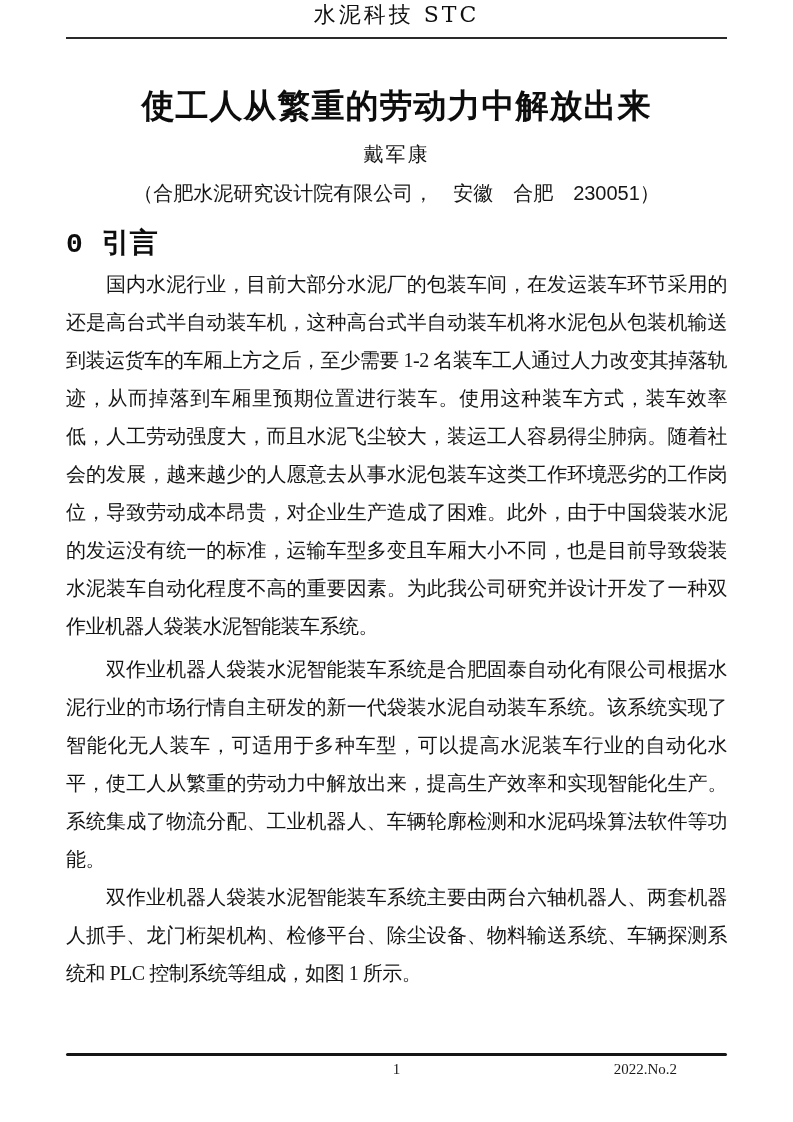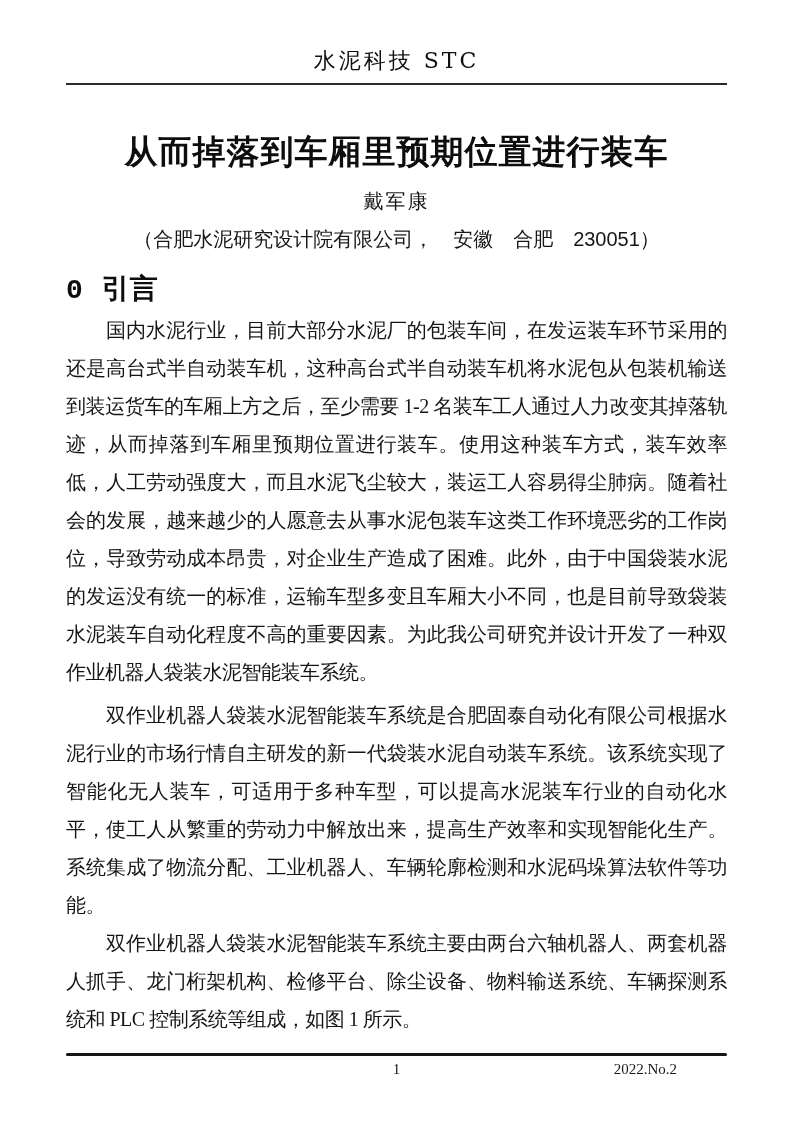--- a/index.html
+++ b/index.html
@@ -15,21 +15,20 @@
     background: #ffffff;
     box-sizing: border-box;
     padding: 0 66px;
     color: #161616;
     font-family: "Liberation Serif", "DejaVu Serif", serif;
     overflow: hidden;
   }
 
   
   .running-header {
-    padding-top: 46px;
     text-align: center;
   }
   .journal-title {
     font-family: "DejaVu Serif", serif;
     font-size: 22px;
     letter-spacing: 3px;
     line-height: 30px;
     color: #111;
   }
   .header-rule {
@@ -50,21 +49,21 @@
     letter-spacing: 1px;
   }
 
   
   .author-name {
     margin-top: 14px;
     text-align: center;
     font-size: 20px;
     line-height: 25px;
     letter-spacing: 2px;
-    font-family: Liberation Serif, serif;
+    font-family: Liberation Mono, monospace;
   }
   .author-affiliation {
     margin-top: 12px;
     text-align: center;
     font-size: 20px;
     line-height: 26px;
     font-family: Liberation Sans, sans-serif;
   }
 
   
@@ -128,21 +127,21 @@
 <body>
 
 <div class="page">
 
   <div class="running-header">
     <div class="journal-title">水泥科技 STC</div>
     <div class="header-rule"></div>
   </div>
 
   <h1 class="article-title">
-    <div>从而掉落到车厢里预期位置进行装车</div>
+    <div>使工人从繁重的劳动力中解放出来</div>
   </h1>
 
   <div class="author-name">戴军康</div>
 
   <div class="author-affiliation">（合肥水泥研究设计院有限公司，　安徽　合肥　230051）</div>
 
   <section>
     <h2 class="section-heading">
       <span class="sec-num">0</span><span class="sec-title">引言</span>
     </h2>

